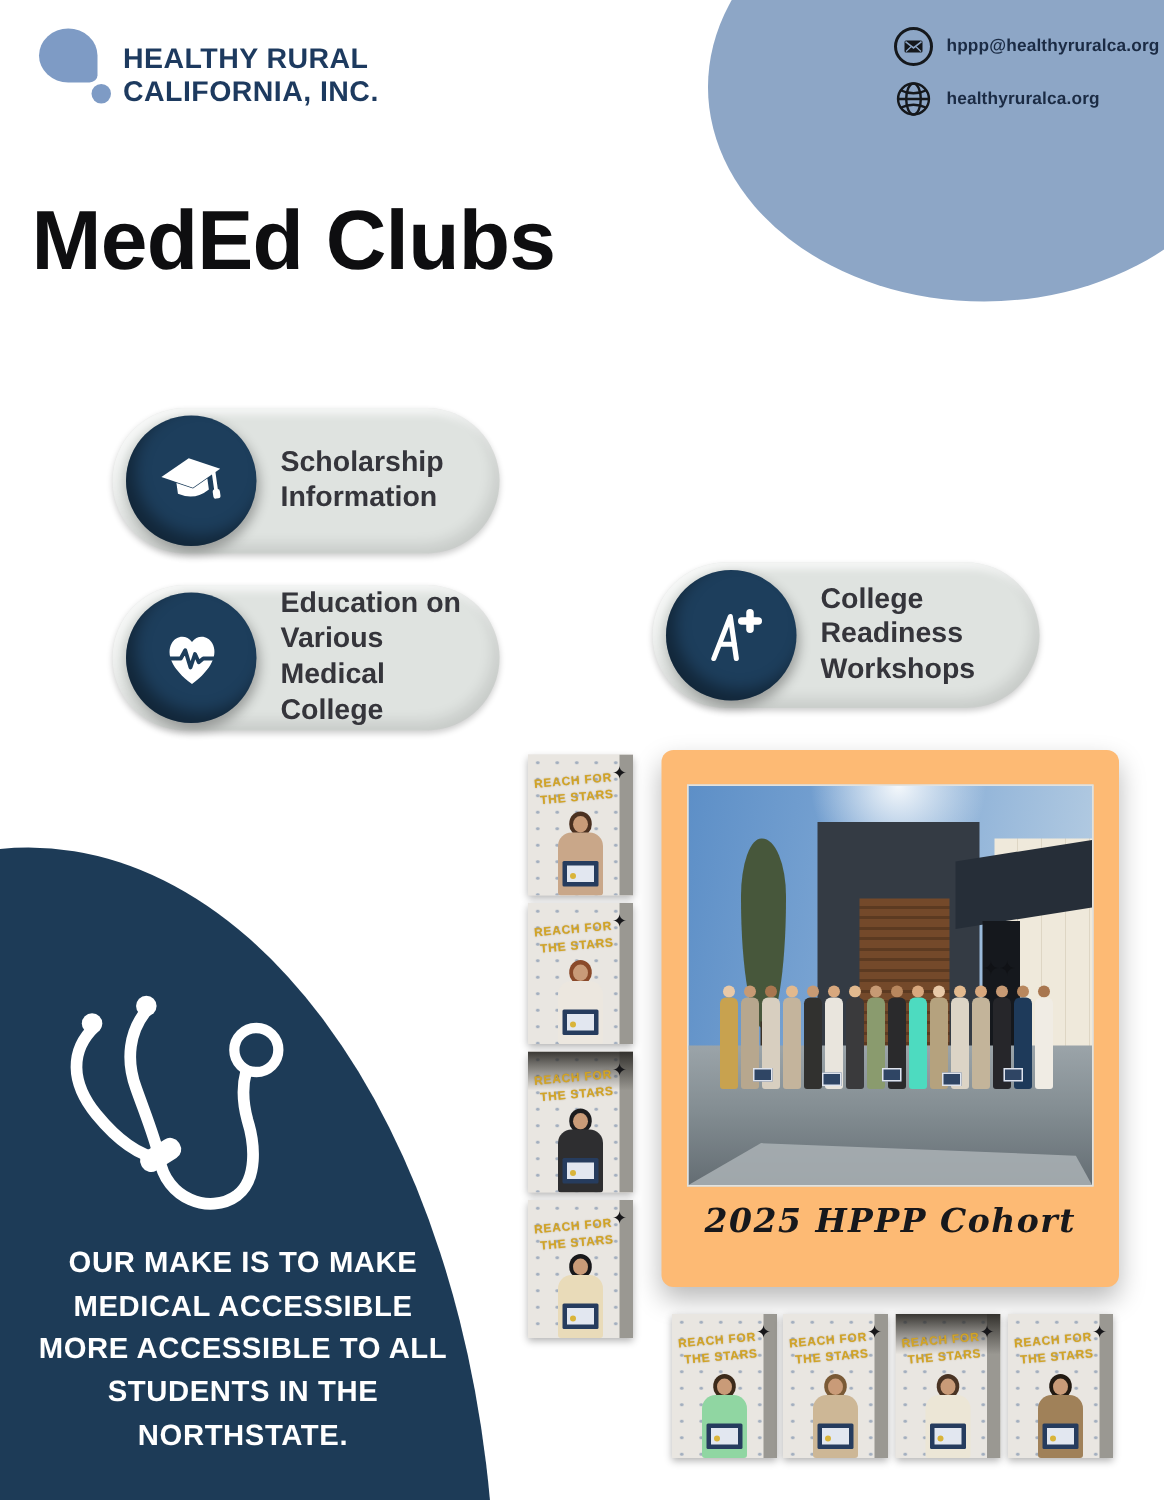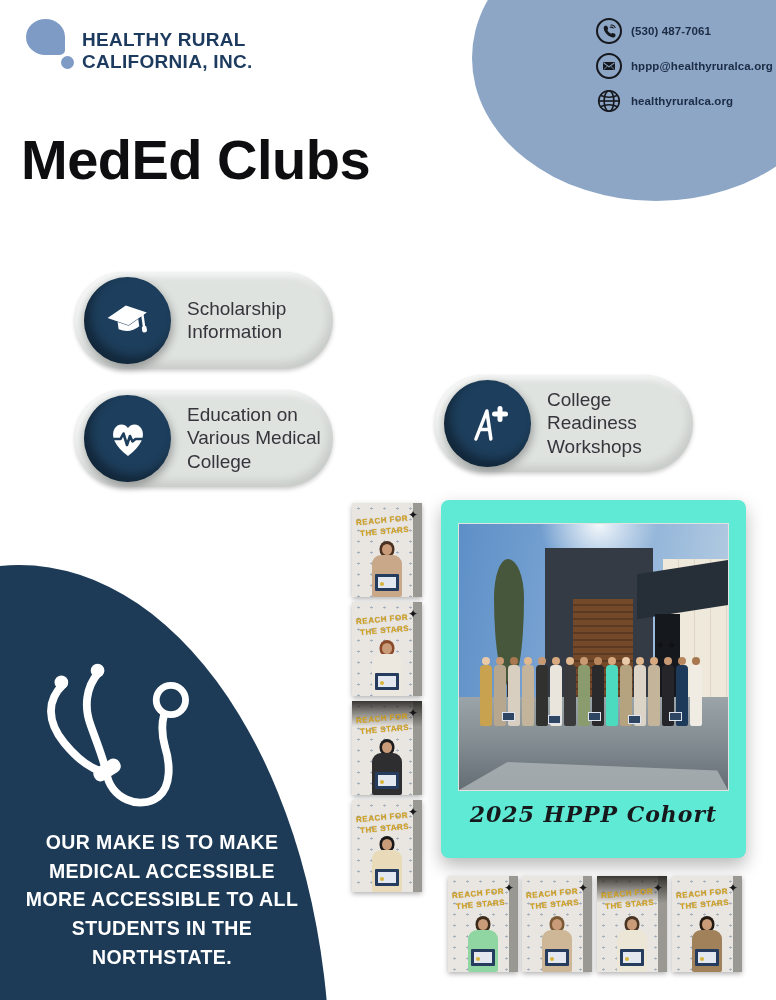--- a/index.html
+++ b/index.html
@@ -25,21 +25,21 @@
 
   
   .page-title{position:absolute;left:21px;top:94px;font-size:56px;font-weight:bold;color:#0e0e10;
               letter-spacing:-.5px;line-height:1;}
   .subtitle{position:absolute;left:73px;top:190px;width:630px;text-align:center;
             font-size:22px;font-weight:bold;color:#222225;line-height:1.38;}
 
   
   .feature{position:absolute;width:258px;height:97px;background:#dfe3e0;border-radius:49px;
            box-shadow:0 2px 4px rgba(0,0,0,.20), inset -4px -6px 9px rgba(0,0,0,.10),
-                      inset 3px 4px 6px rgba(255,255,255,.75);}
+                      inset 3px 4px 6px rgba(255,255,255,.75);font-weight:bold;}
   .f1{left:75px;top:272px;}  .f2{left:435px;top:272px;}
   .f3{left:75px;top:390px;}  .f4{left:435px;top:375px;}
   .feature-circle{position:absolute;left:9px;top:5px;width:87px;height:87px;border-radius:50%;
                   background:#1d3e5c;display:flex;align-items:center;justify-content:center;
                   box-shadow:inset 6px -7px 10px rgba(0,0,0,.38), 2px 4px 8px rgba(0,0,0,.30);}
   .feature-label{position:absolute;left:112px;top:50%;transform:translateY(-50%);width:142px;
                  font-size:19px;color:#35353b;line-height:1.26;}
 
   
   .thumb{position:absolute;width:70px;background:#e7e4df;overflow:hidden;
@@ -63,21 +63,21 @@
            border-radius:9px 9px 2px 2px;background:var(--shirt,#888);}
   .p-cert{position:absolute;left:50%;bottom:6px;transform:translateX(-50%);width:24px;height:17px;
           background:#263c5e;border-radius:1px;}
   .p-cert i{position:absolute;left:3px;top:3px;right:3px;bottom:3px;background:#e2e7f0;display:block;}
   .p-cert i::after{content:'';position:absolute;left:2px;bottom:2px;width:4px;height:4px;border-radius:50%;background:#d9b43a;}
   .t1{--shirt:#c9a789;--hair:#4a3020;} .t2{--shirt:#ece7df;--hair:#8a4a2a;}
   .t3{--shirt:#2e2e30;--hair:#1c1c1e;} .t4{--shirt:#e9dbb9;--hair:#18181a;}
   .t5{--shirt:#90d6a2;--hair:#3c2a1a;} .t6{--shirt:#cdb796;--hair:#7a5a36;}
   .t7{--shirt:#ece6d6;--hair:#4a3424;} .t8{--shirt:#a08159;--hair:#221a12;}
 
-  .polaroid{position:absolute;left:441px;top:500px;width:305px;height:358px;background:#5eead4;
+  .polaroid{position:absolute;left:441px;top:500px;width:305px;height:358px;background:#fdba74;
             border-radius:8px;box-shadow:0 8px 18px rgba(0,0,0,.28);}
   .polaroid-photo{position:absolute;left:17px;top:23px;width:269px;height:266px;
                   border:1px solid #e2e2de;overflow:hidden;background:#cfdfeb;}
   .sky{position:absolute;inset:0 0 34% 0;
        background:radial-gradient(circle at 52% 0%, rgba(250,252,253,.95) 0%, rgba(250,252,253,0) 26%),
                   linear-gradient(100deg,#5d8fc7 0%,#7ea7d4 45%,#b9cfe3 100%);}
   .building-main{position:absolute;left:32%;top:9%;width:40%;height:58%;background:#343b44;}
   .garage{position:absolute;left:26%;top:33%;width:56%;height:67%;
           background:repeating-linear-gradient(180deg,#74492a 0 5px,#5c3a21 5px 7px);}
   .building-right{position:absolute;right:0;top:13%;width:24%;height:63%;
@@ -125,30 +125,20 @@
   <div class="brand">
     <div>HEALTHY RURAL</div>
     <div>CALIFORNIA, INC.</div>
   </div>
 
   <div class="contact-blob"></div>
   <div class="contact-list">
     <div class="contact-row">
       <span class="contact-icon">
         <svg width="16" height="16" viewBox="0 0 24 24">
-          <path d="M6.2 4.2 C8 3.5 9.4 4.4 9.9 5.9 L10.5 7.6 C10.9 8.7 10.5 9.9 9.6 10.6 C10.6 13.2 12.6 15.2 15.2 16.2 C15.9 15.3 17.1 14.9 18.2 15.3 L19.9 15.9 C21.4 16.4 22.3 17.8 21.6 19.6 C21 21.2 19.3 22.1 17.6 21.8 C10.9 20.5 5.4 15 4.1 8.3 C3.8 6.6 4.6 4.8 6.2 4.2 Z" fill="#15181c"></path>
-          <path d="M13.8 6.4 C15.4 5.9 17.1 6.3 18.3 7.5" fill="none" stroke="#15181c" stroke-width="1.6" stroke-linecap="round"></path>
-          <path d="M15 3.2 C17.6 2.8 20.2 4.4 21.2 6.8" fill="none" stroke="#15181c" stroke-width="1.6" stroke-linecap="round"></path>
-        </svg>
-      </span>
-      <span class="contact-text">(530) 487-7061</span>
-    </div>
-    <div class="contact-row">
-      <span class="contact-icon">
-        <svg width="16" height="16" viewBox="0 0 24 24">
           <rect x="3" y="6" width="18" height="12" rx="1.5" fill="#15181c"></rect>
           <path d="M4 7.2 L12 13.4 L20 7.2" fill="none" stroke="#8da6c6" stroke-width="1.6"></path>
           <path d="M4.5 17 L9.5 12.2 M19.5 17 L14.5 12.2" fill="none" stroke="#8da6c6" stroke-width="1.2"></path>
         </svg>
       </span>
       <span class="contact-text">hppp@healthyruralca.org</span>
     </div>
     <div class="contact-row">
       <span class="contact-icon noring">
         <svg width="26" height="26" viewBox="0 0 24 24">

